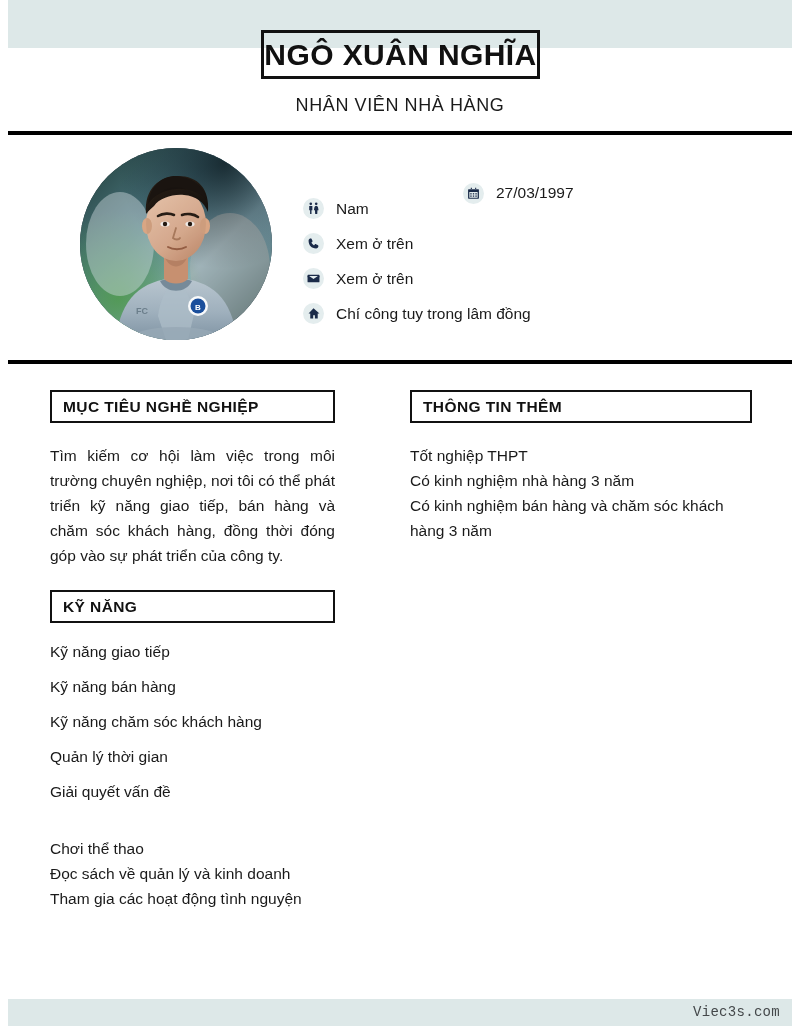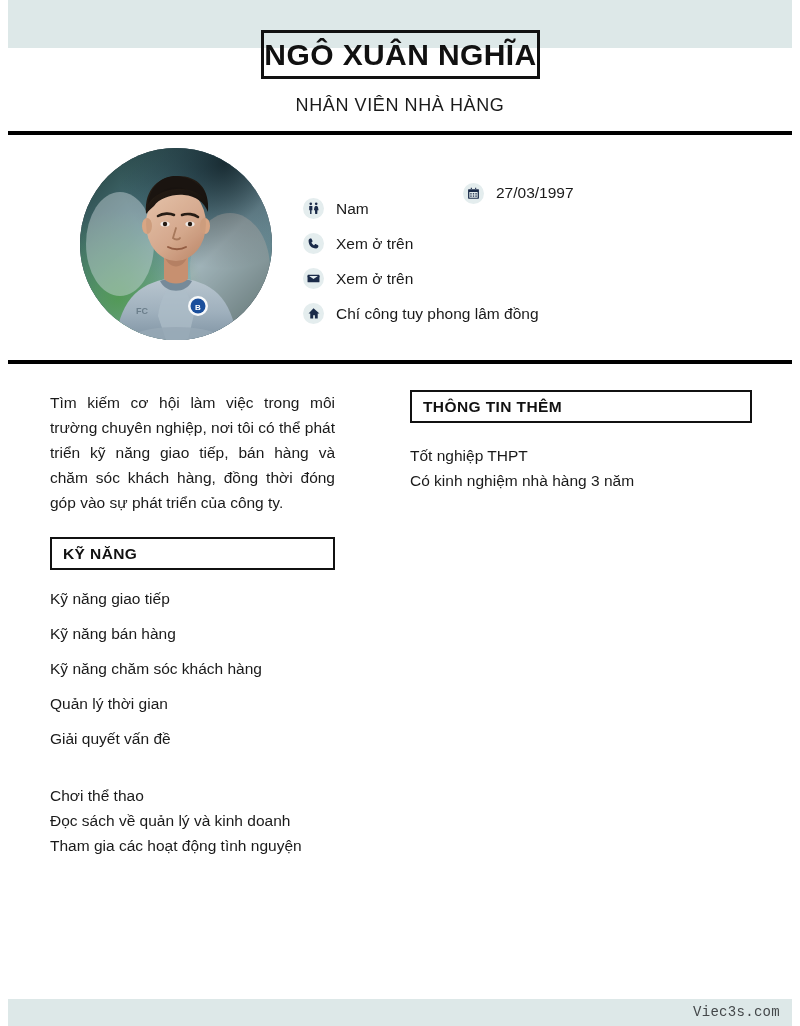--- a/index.html
+++ b/index.html
@@ -362,31 +362,34 @@
         </div>
       </div>
 
       <div class="contact-row">
         <div class="contact-cell first" style="width:auto">
           <span class="ico">
             <svg width="13" height="13" viewBox="0 0 24 24">
               <path d="M12 2.4 23 12h-3.2v9.4h-5.2v-6h-3.2v6H6V12H2.9z"></path>
             </svg>
           </span>
-          <span class="contact-val">Chí công tuy phong lâm đồng</span>
+          <span class="contact-val">Chí công tuy trong lâm đồng</span>
         </div>
       </div>
 
     </div>
   </div>
 
   <div id="rule-mid" class="rule"></div>
 
   <div id="col-left">
 
+    <div class="sec-head">
+      <span class="sec-head-text">MỤC TIÊU NGHỀ NGHIỆP</span>
+    </div>
     <p class="para">Tìm kiếm cơ hội làm việc trong môi trường chuyên nghiệp, nơi tôi có thể phát triển kỹ năng giao tiếp, bán hàng và chăm sóc khách hàng, đồng thời đóng góp vào sự phát triển của công ty.</p>
 
     <div class="gap-2"></div>
 
     <div class="sec-head">
       <span class="sec-head-text">KỸ NĂNG</span>
     </div>
     <ul class="spaced-list">
       <li>Kỹ năng giao tiếp</li>
       <li>Kỹ năng bán hàng</li>
@@ -406,19 +409,20 @@
   </div>
 
   <div id="col-right">
 
     <div class="sec-head">
       <span class="sec-head-text">THÔNG TIN THÊM</span>
     </div>
     <ul class="tight-list">
       <li>Tốt nghiệp THPT</li>
       <li>Có kinh nghiệm nhà hàng 3 năm</li>
+      <li>Có kinh nghiệm bán hàng và chăm sóc khách hàng 3 năm</li>
     </ul>
 
   </div>
 
   <div id="watermark">Viec3s.com</div>
 
 </div>
 
 </body></html>

